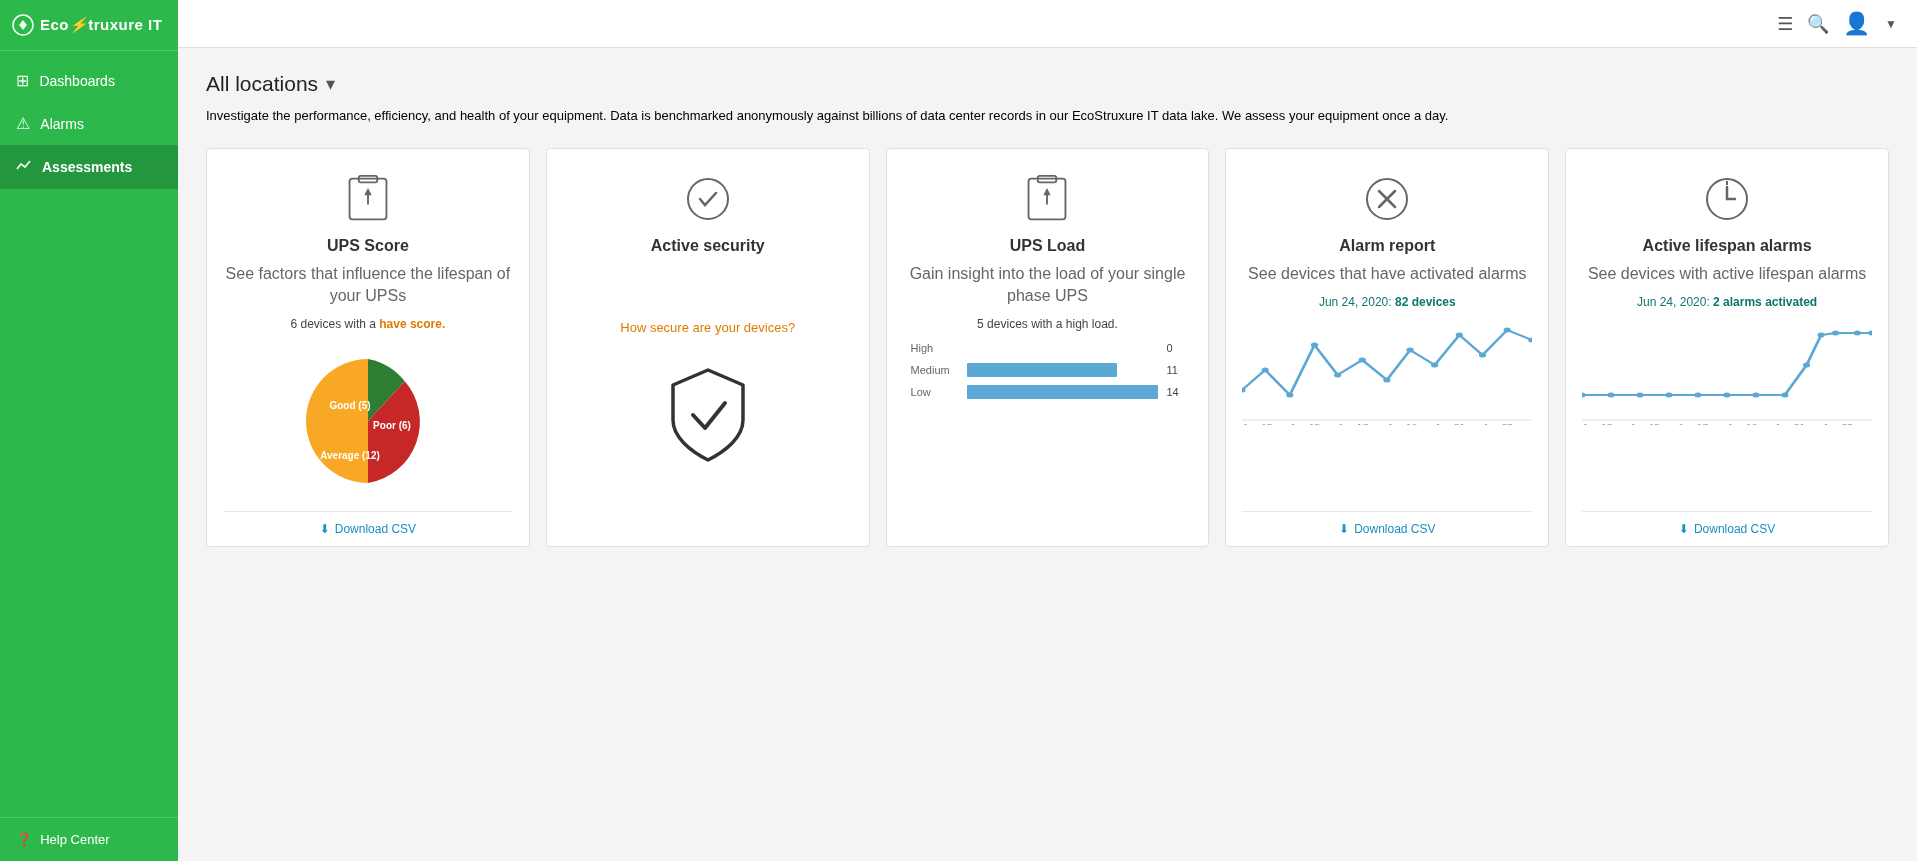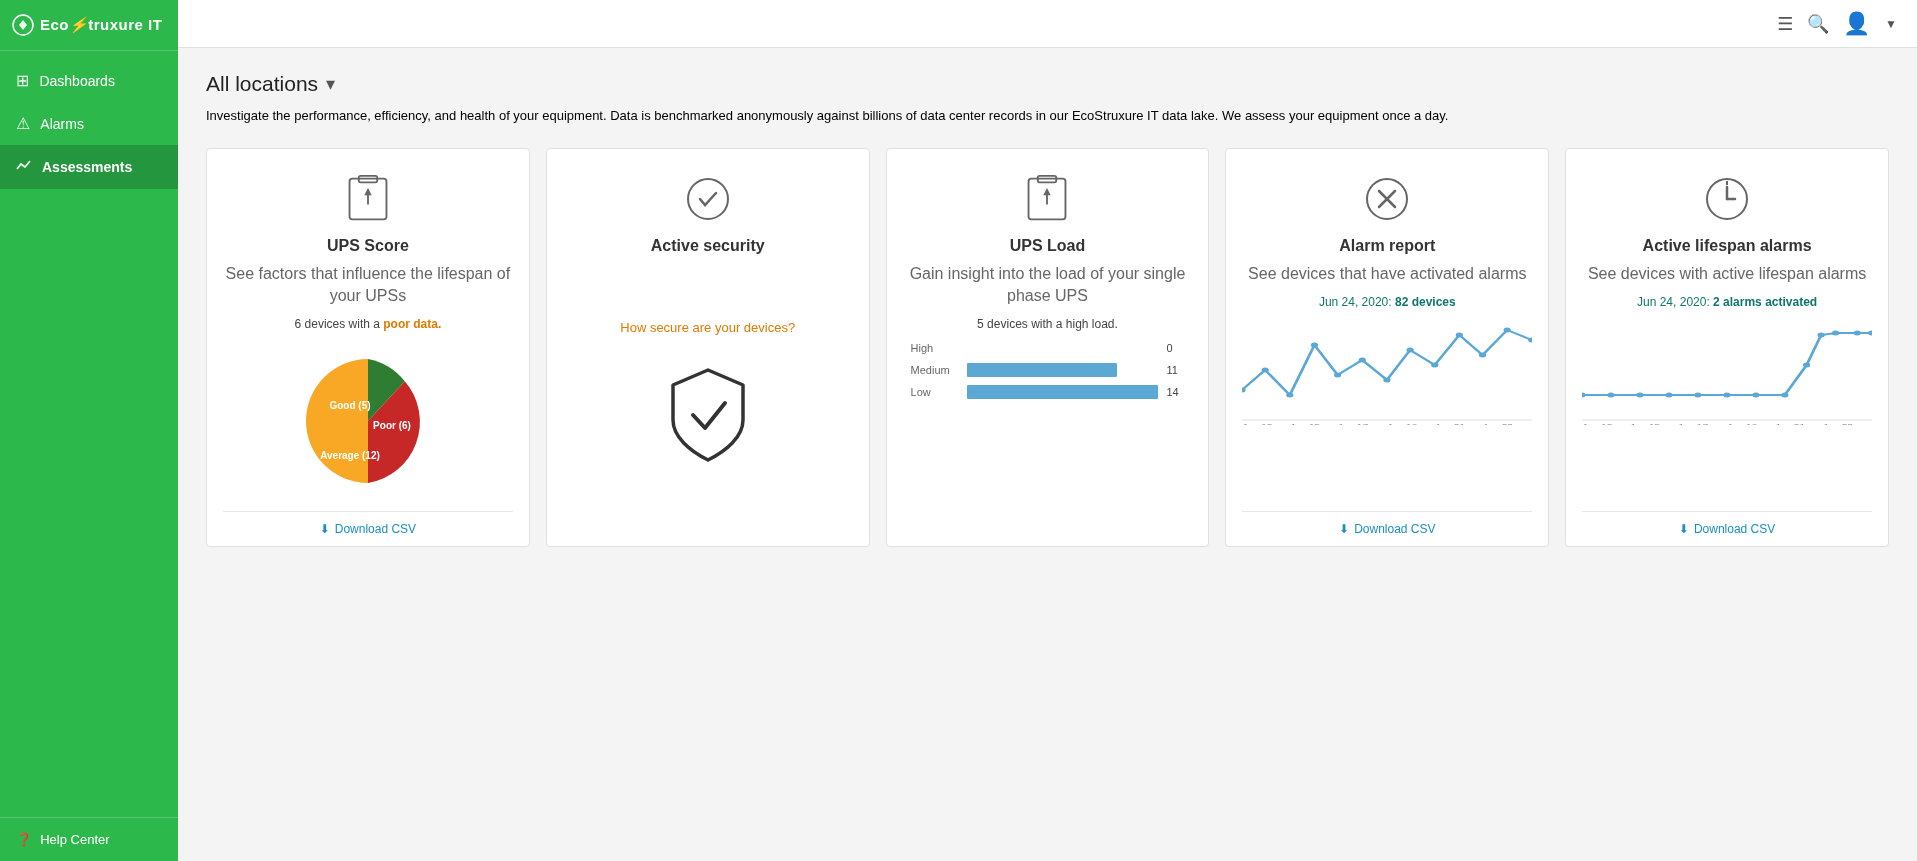--- a/index.html
+++ b/index.html
@@ -292,21 +292,21 @@
         <div class="card-icon-area ups-icon">
           <svg width="48" height="52" viewBox="0 0 48 52">
             <rect x="4" y="4" width="40" height="44" rx="3" fill="none" stroke="#666" stroke-width="2"></rect>
             <rect x="14" y="1" width="20" height="7" rx="2" fill="none" stroke="#666" stroke-width="2"></rect>
             <path d="M20 22 L24 14 L28 22 L25 22 L25 32 L23 32 L23 22 Z" fill="#666"></path>
           </svg>
         </div>
         <div class="card-title">UPS Score</div>
         <div class="card-desc">See factors that influence the lifespan of your UPSs</div>
         <div class="card-stat">
-          6 devices with a <span class="highlight">poor data.</span>
+          6 devices with a <span class="highlight">have score.</span>
         </div>
 
         <div class="pie-container">
           <svg width="160" height="160" viewBox="0 0 160 160">
 
             <path d="M80,80 L80,18 A62,62 0 0,1 116.8,40.3 Z" fill="#2e7d32"></path>
 
             <path d="M80,80 L116.8,40.3 A62,62 0 0,1 80,142 Z" fill="#c62828"></path>
 
             <path d="M80,80 L80,142 A62,62 0 1,1 80,18 Z" fill="#f9a825"></path>

